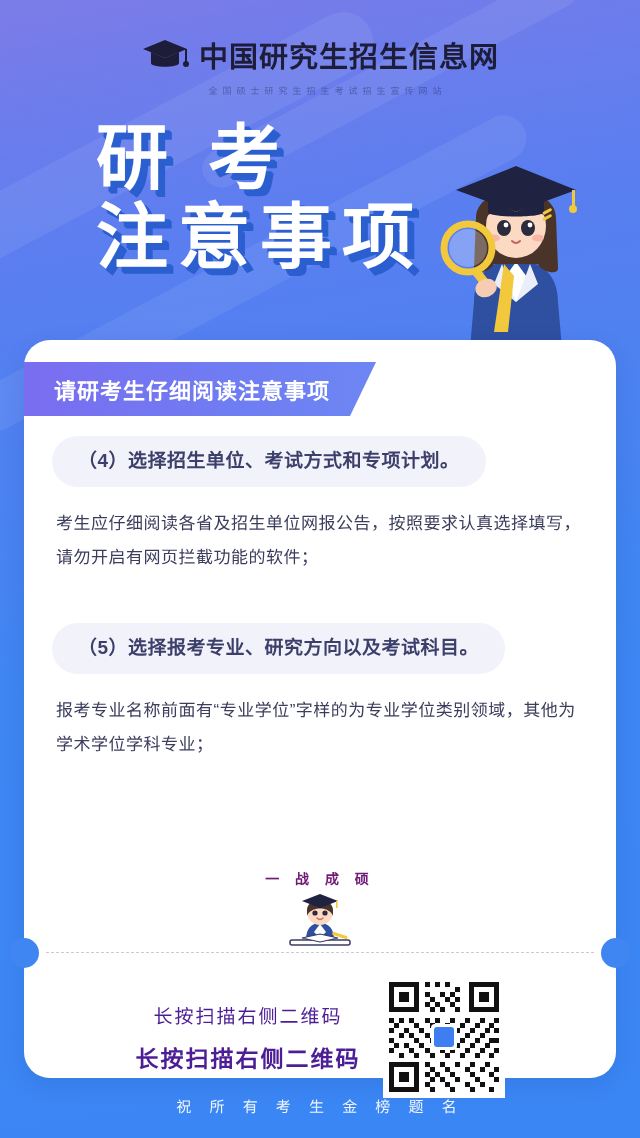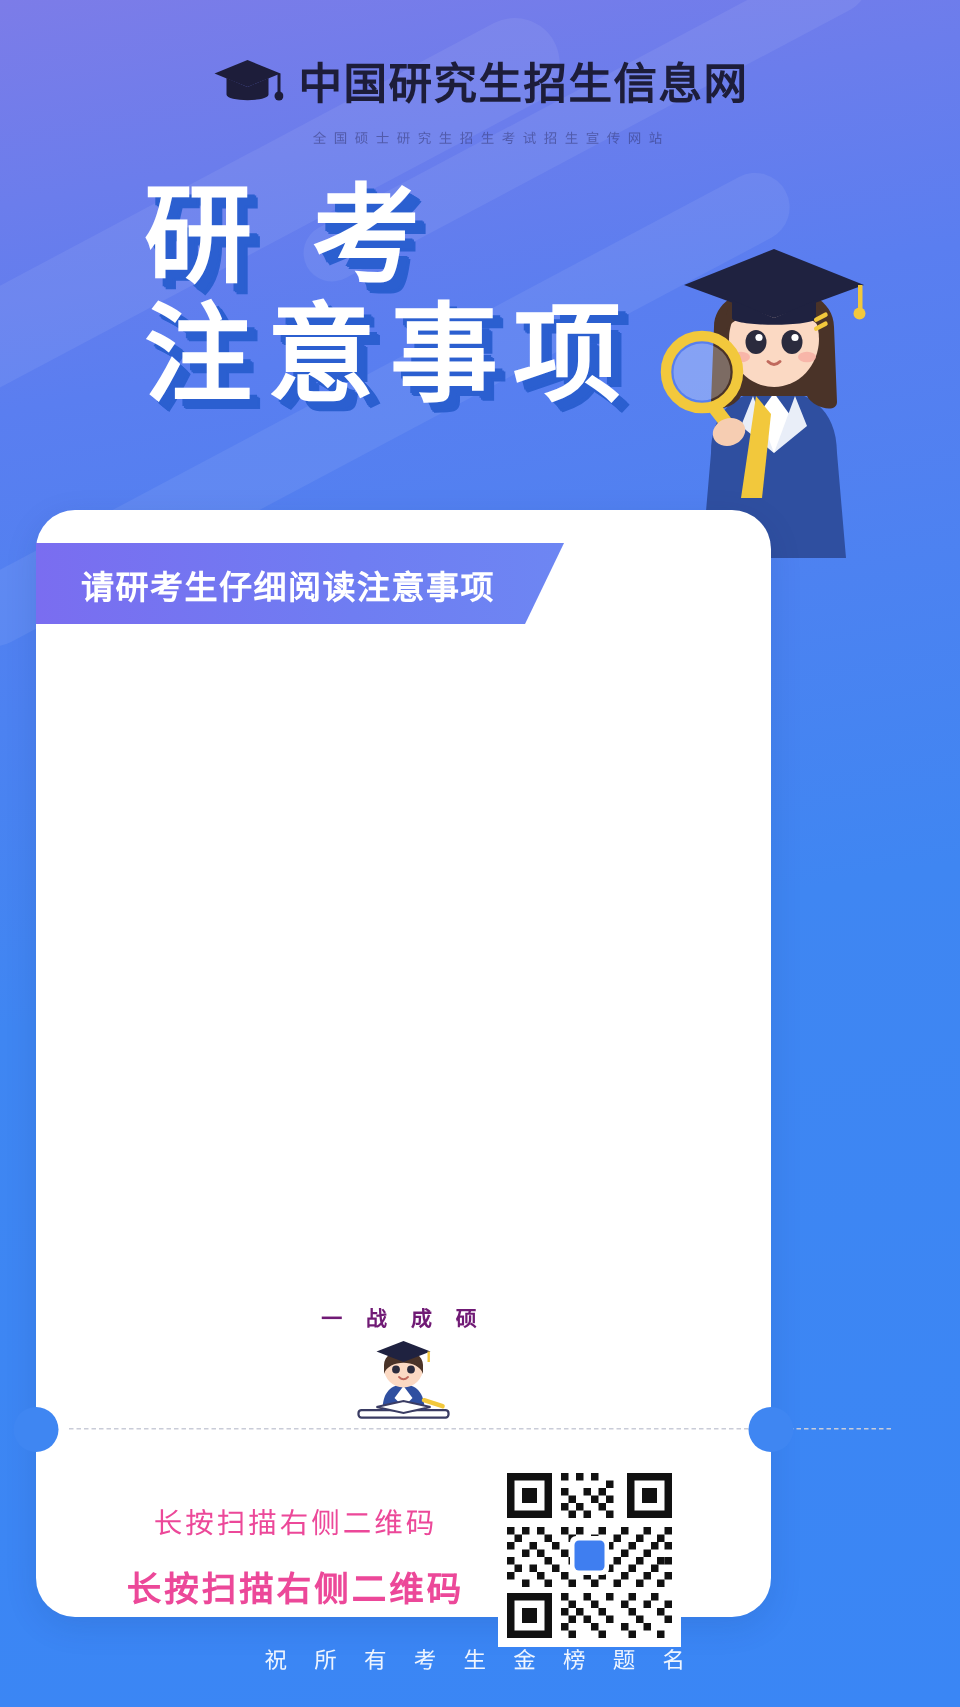--- a/index.html
+++ b/index.html
@@ -97,21 +97,21 @@
     width: 200px;
     height: 220px;
     z-index: 4;
   }
 
   
   .card {
     position: absolute;
     left: 24px;
     top: 340px;
-    width: 490px;
+    width: 592px;
     height: 738px;
     background: #ffffff;
     border-radius: 26px;
     z-index: 7;
     box-shadow: 0 6px 22px rgba(20,40,110,0.12);
   }
   
   .notch {
     position: absolute;
     width: 30px;
@@ -204,21 +204,21 @@
     top: 636px;
     left: 0;
     width: 100%;
     display: flex;
     align-items: center;
     justify-content: center;
     gap: 22px;
   }
   .qr-texts {
     text-align: center;
-    color: #ec4899;
+    color: #4c1d95;
   }
   .qr-line1 {
     font-size: 19px;
     letter-spacing: 2px;
     margin-bottom: 12px;
   }
   .qr-line2 {
     font-size: 23px;
     font-weight: bold;
     letter-spacing: 2px;
@@ -315,20 +315,35 @@
       <rect x="62" y="114" width="9" height="28" rx="4" fill="#f2c83c" transform="rotate(-38 66 128)"></rect>
 
       <ellipse cx="70" cy="136" rx="11" ry="9" fill="#f6cdb2" transform="rotate(-20 70 136)"></ellipse>
     </svg>
   </div>
 
   <div class="card">
 
     <div class="banner">请研考生仔细阅读注意事项</div>
 
+    <div class="content">
+
+      <div class="qa-block">
+        <div class="q-pill">（4）选择招生单位、考试方式和专项计划。</div>
+        <div class="a-text">考生应仔细阅读各省及招生单位网报公告，按照要求认真选择填写，请勿开启有网页拦截功能的软件；</div>
+      </div>
+
+      <div class="gap"></div>
+
+      <div class="qa-block">
+        <div class="q-pill">（5）选择报考专业、研究方向以及考试科目。</div>
+        <div class="a-text">报考专业名称前面有“专业学位”字样的为专业学位类别领域，其他为学术学位学科专业；</div>
+      </div>
+
+    </div>
 
     <div class="slogan">一 战 成 硕</div>
 
     <div class="mini-girl">
       <svg width="80" height="64" viewBox="0 0 80 64">
 
         <rect x="10" y="50" width="60" height="5" rx="2" fill="#ffffff" stroke="#3a3c63" stroke-width="1.5"></rect>
 
         <path d="M26 50 C26 38 32 33 40 33 C48 33 54 38 54 50 Z" fill="#2f4fa0"></path>
         <path d="M40 34 L34 42 L40 48 L46 42 Z" fill="#ffffff"></path>

